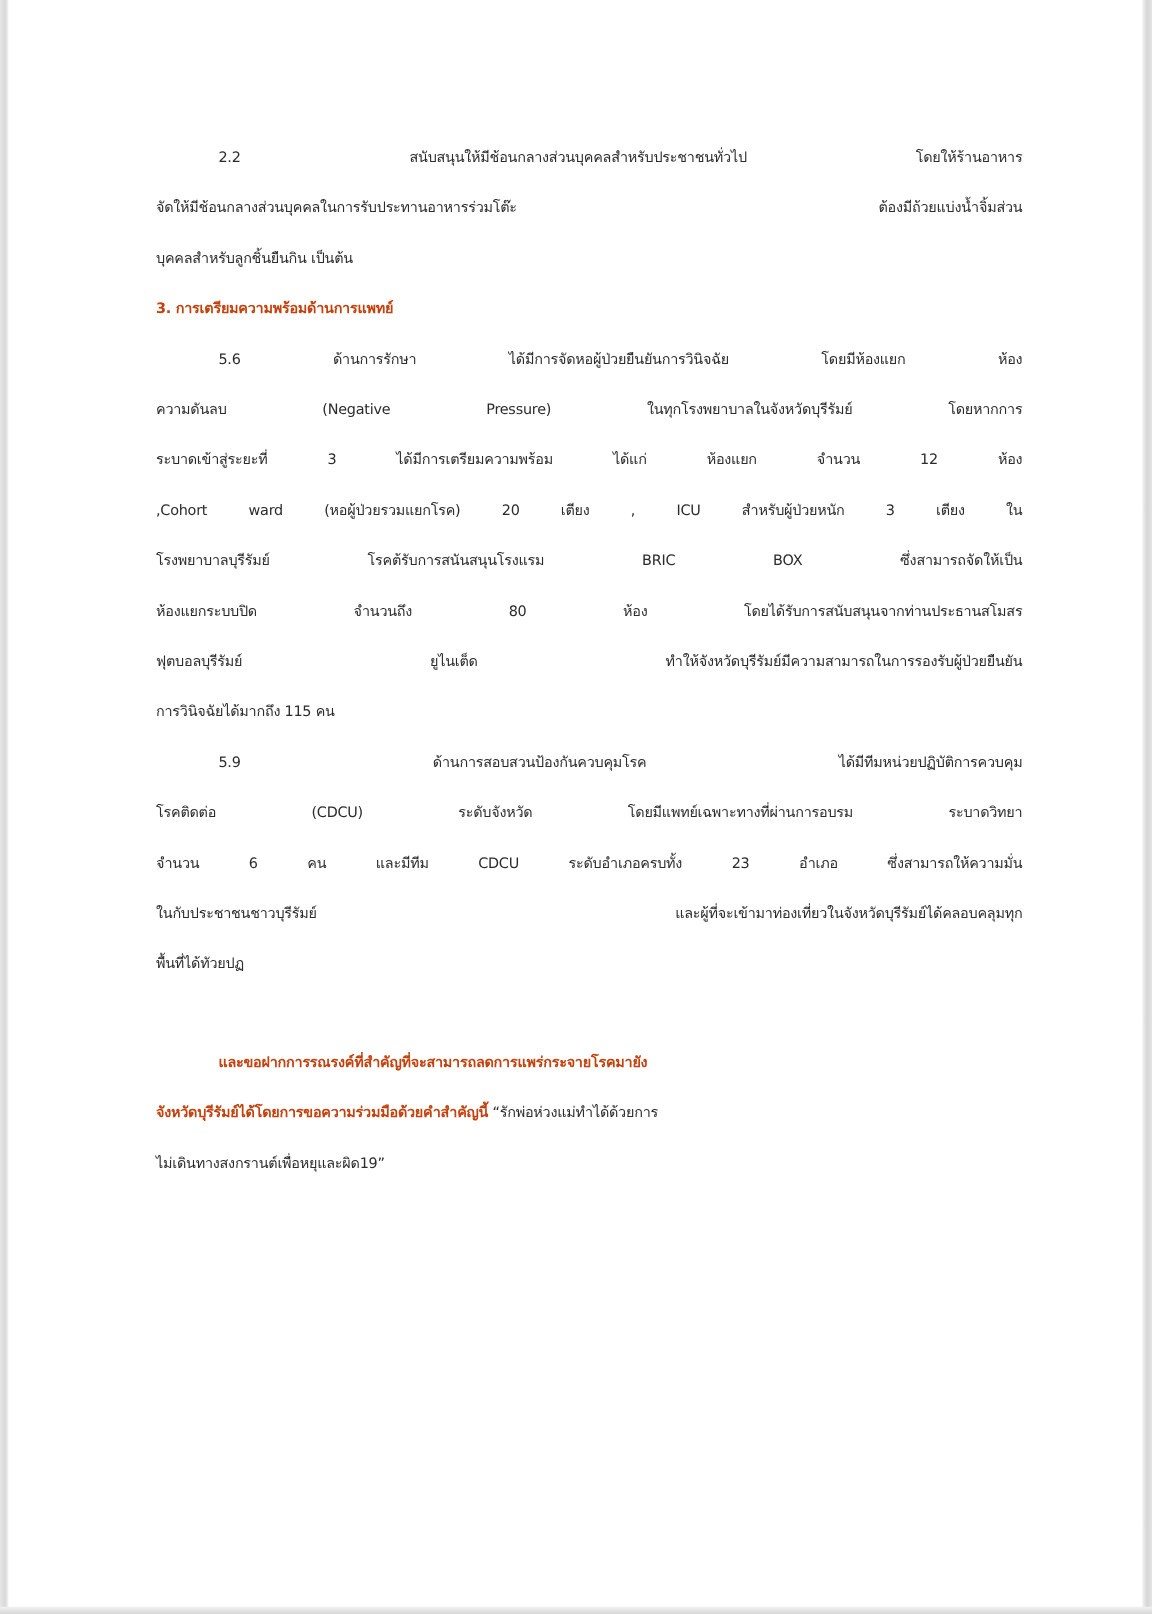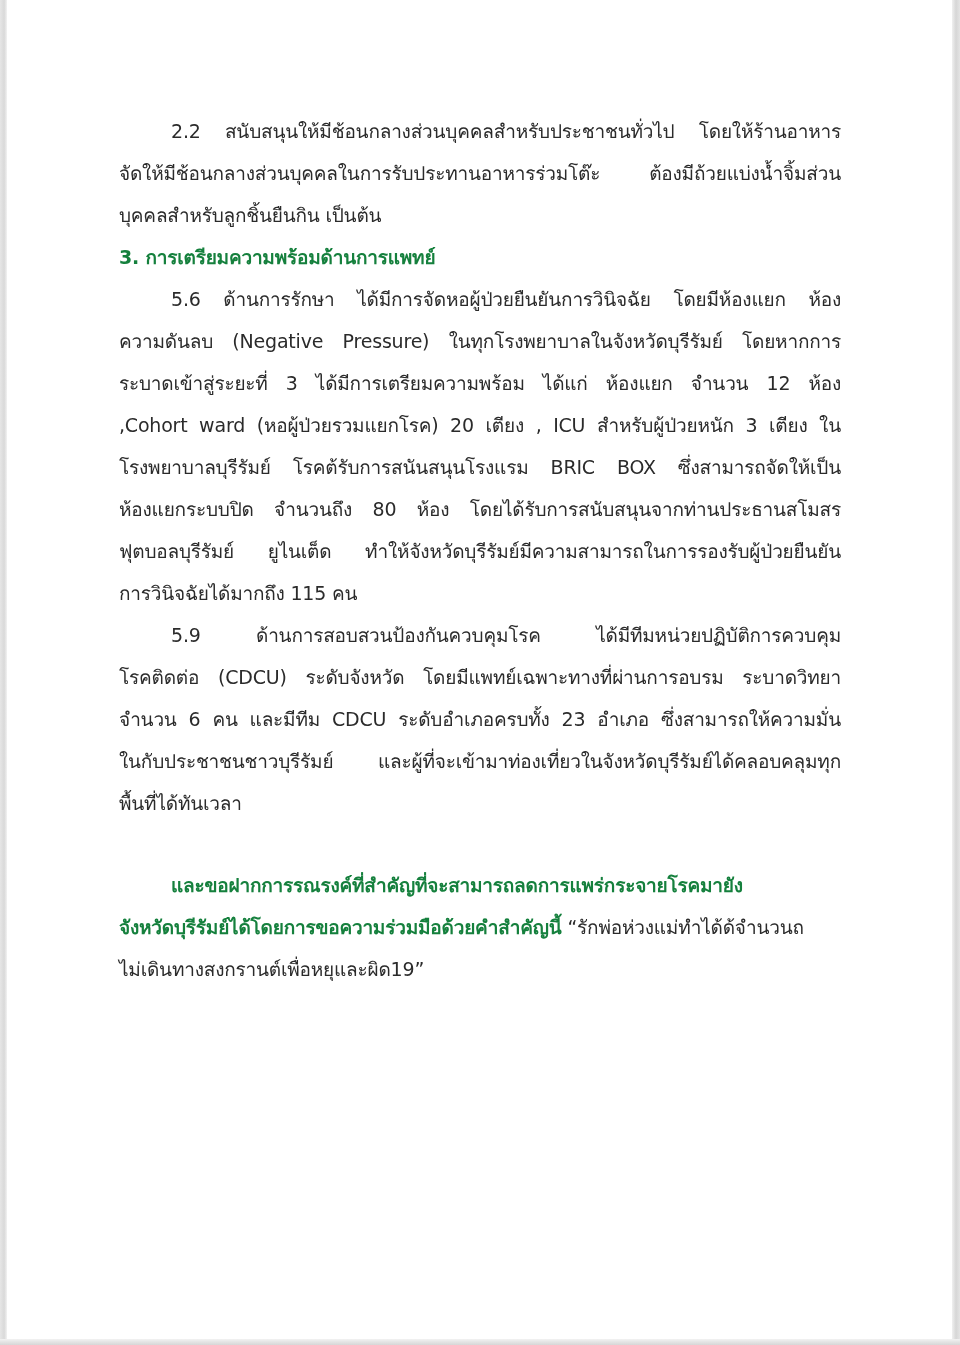--- a/index.html
+++ b/index.html
@@ -34,33 +34,33 @@
       background: linear-gradient(to bottom, #f2f2f2, #d6d6d6);
     }
     .page {
       position: absolute;
       left: 118px;
       top: 116px;
       width: 722px;
     }
     .line {
       position: absolute;
-      left: 1px;
+      left: 12px;
       white-space: nowrap;
-      font-size: 19px;
+      font-size: 12px;
       line-height: 30px;
       letter-spacing: -0.2px;
     }
     .just {
       width: 722px;
       text-align: justify;
       text-align-last: justify;
     }
     .indent { padding-left: 52px; box-sizing: border-box; }
-    .bold { font-weight: bold; color: #15803d; }
+    .bold { font-weight: bold; color: #c2410c; }
   </style>
 </head>
 <body>
 
 <div class="edge-left"></div>
 <div class="edge-right"></div>
 <div class="edge-bottom"></div>
 
 <div class="page">
 
@@ -76,20 +76,20 @@
   <div class="line just" style="top:294px">,Cohort ward (หอผู้ป่วยรวมแยกโรค)  20 เตียง , ICU สำหรับผู้ป่วยหนัก 3 เตียง ใน</div>
   <div class="line just" style="top:336px">โรงพยาบาลบุรีรัมย์ โรคต้รับการสนันสนุนโรงแรม BRIC BOX ซึ่งสามารถจัดให้เป็น</div>
   <div class="line just" style="top:378px">ห้องแยกระบบปิด จำนวนถึง 80 ห้อง โดยได้รับการสนับสนุนจากท่านประธานสโมสร</div>
   <div class="line just" style="top:420px">ฟุตบอลบุรีรัมย์ ยูไนเต็ด ทำให้จังหวัดบุรีรัมย์มีความสามารถในการรองรับผู้ป่วยยืนยัน</div>
   <div class="line" style="top:462px">การวินิจฉัยได้มากถึง 115 คน</div>
 
   <div class="line just indent" style="top:504px">5.9 ด้านการสอบสวนป้องกันควบคุมโรค  ได้มีทีมหน่วยปฏิบัติการควบคุม</div>
   <div class="line just" style="top:546px">โรคติดต่อ (CDCU) ระดับจังหวัด โดยมีแพทย์เฉพาะทางที่ผ่านการอบรม ระบาดวิทยา</div>
   <div class="line just" style="top:588px">จำนวน 6 คน และมีทีม CDCU ระดับอำเภอครบทั้ง 23 อำเภอ ซึ่งสามารถให้ความมั่น</div>
   <div class="line just" style="top:630px">ในกับประชาชนชาวบุรีรัมย์ และผู้ที่จะเข้ามาท่องเที่ยวในจังหวัดบุรีรัมย์ได้คลอบคลุมทุก</div>
-  <div class="line" style="top:672px">พื้นที่ได้ทันเวลา</div>
+  <div class="line" style="top:672px">พื้นที่ได้ทัวยปฏ</div>
 
   <div class="line just indent bold" style="top:754px">และขอฝากการรณรงค์ที่สำคัญที่จะสามารถลดการแพร่กระจายโรคมายัง</div>
   <div class="line" style="top:796px; width:722px;">
-    <span class="bold">จังหวัดบุรีรัมย์ได้โดยการขอความร่วมมือด้วยคำสำคัญนี้</span><span> “รักพ่อห่วงแม่ทำได้ด้จำนวนถ</span>
+    <span class="bold">จังหวัดบุรีรัมย์ได้โดยการขอความร่วมมือด้วยคำสำคัญนี้</span><span> “รักพ่อห่วงแม่ทำได้ด้วยการ</span>
   </div>
   <div class="line" style="top:838px">ไม่เดินทางสงกรานต์เพื่อหยุและผิด19”</div>
 </div>
 
 </body></html>

